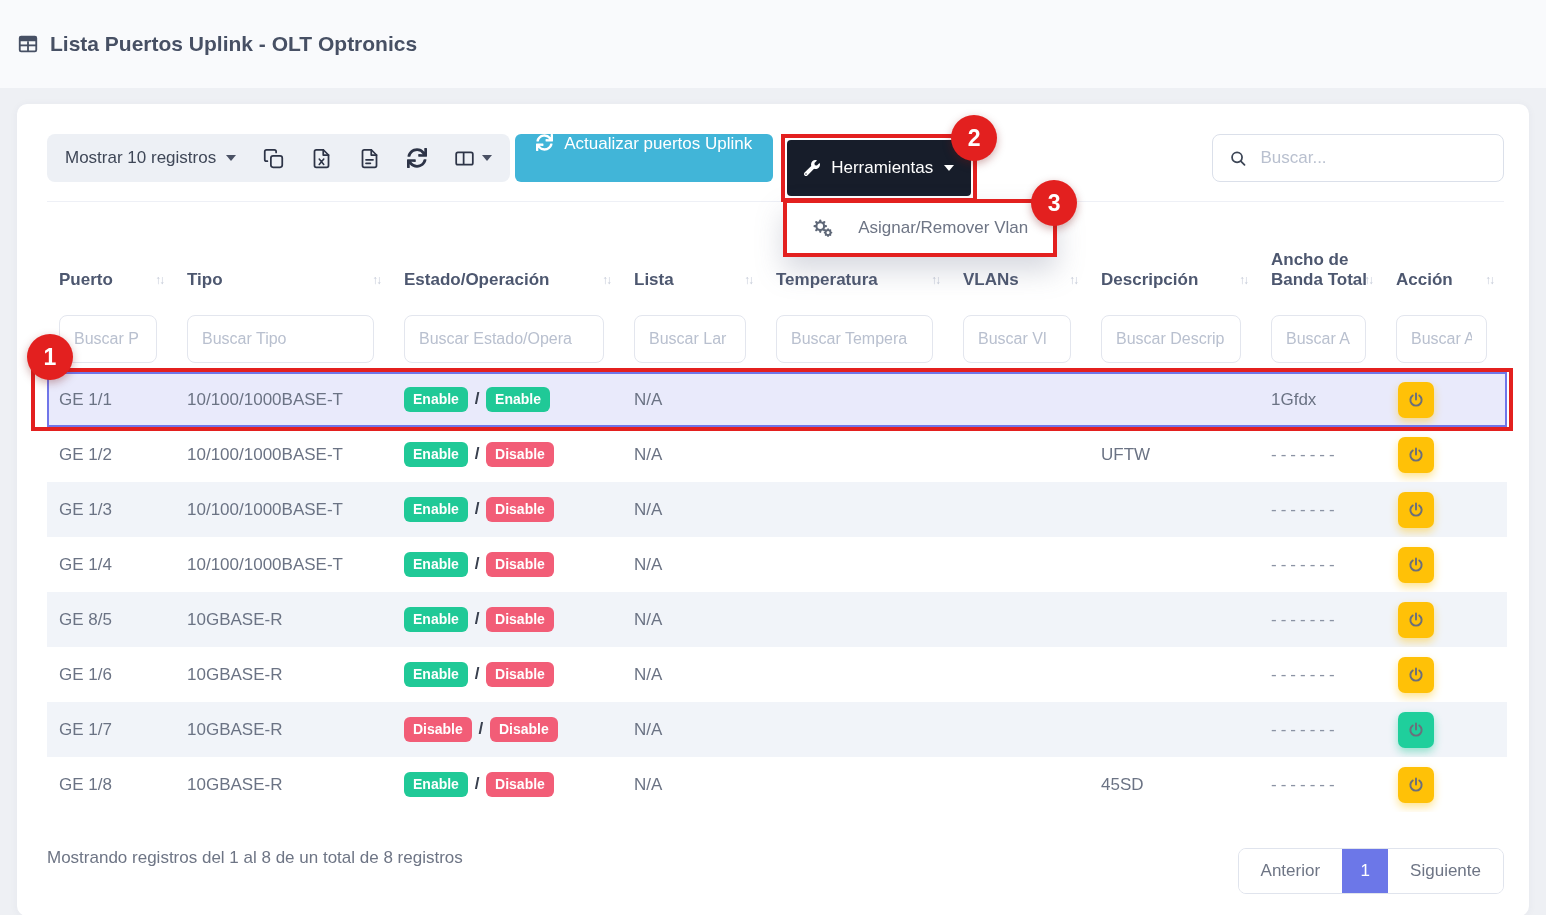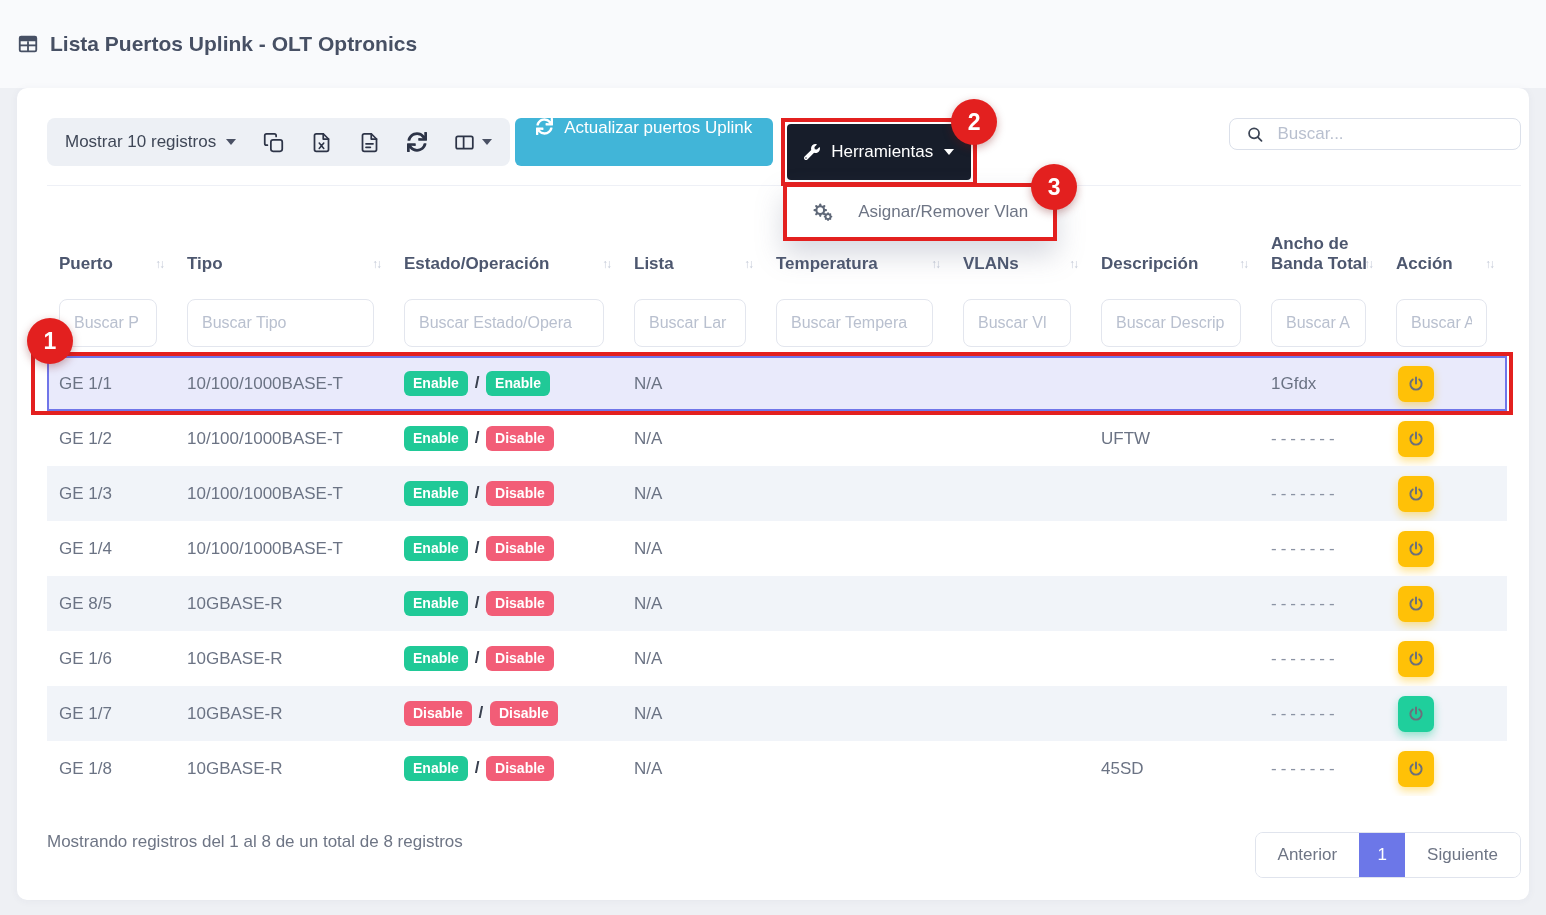--- a/index.html
+++ b/index.html
@@ -7,23 +7,23 @@
   body {
     font-family: "Liberation Sans", sans-serif;
     background: #eef0f4;
     color: #6e7585;
   }
   .topbar { height: 88px; background: #f9fafc; padding: 32px 17px 0; }
   .page-title { display: flex; align-items: center; gap: 11px; color: #475064; font-size: 21px; font-weight: 700; }
   .page-title svg { flex: 0 0 auto; }
 
   .card {
-    margin: 0 17px; background: #fff; border-radius: 10px;
+    margin: 16px 17px; background: #fff; border-radius: 10px;
     box-shadow: 0 1px 8px rgba(50,60,90,.05);
-    padding: 30px 8px 24px 30px; height: 812px; position: relative;
+    padding: 30px 25px 24px 30px; height: 812px; position: relative;
   }
 
   
   .toolbar { display: flex; align-items: flex-start; position: relative; z-index: 30; height: 48px; }
   .tool-group { background: #edf0f5; border-radius: 8px; height: 48px; display: flex; align-items: center; padding: 0 18px; }
   .length-menu { display: flex; align-items: center; gap: 10px; color: #3f4757; font-size: 17px; cursor: pointer; white-space: nowrap; }
   .caret { width: 0; height: 0; border-left: 5px solid transparent; border-right: 5px solid transparent; border-top: 6px solid #4a5164; display: inline-block; }
   .icon-btn { margin-left: 27px; color: #2d3447; display: flex; align-items: center; gap: 7px; background: none; border: none; cursor: pointer; }
 
   .btn-update {
@@ -49,21 +49,21 @@
     position: absolute; left: -2px; top: calc(100% + 1px); width: 274px;
     border: 4px solid var(--annotation_red); background: #fff;
     box-shadow: 0 14px 28px rgba(110,120,145,.28);
   }
   .dropdown-item {
     display: flex; align-items: center; justify-content: center; gap: 24px;
     padding: 14px 10px; color: #6e7585; font-size: 17px; background: #fff; cursor: pointer; white-space: nowrap;
   }
 
   .search-box {
-    margin-left: auto; width: 292px; height: 32px; border: 1px solid #dbe0ea; border-radius: 8px;
+    margin-left: auto; width: 292px; height: 48px; border: 1px solid #dbe0ea; border-radius: 8px;
     display: flex; align-items: center; gap: 13px; padding: 0 16px; background: #fff;
   }
   .search-box input { border: none; outline: none; font-size: 17px; color: #6e7585; width: 100%; font-family: inherit; background: transparent; }
   .search-box input::placeholder { color: #b9c0cf; }
 
   .divider { height: 1px; background: #eef0f6; margin-top: 19px; }
 
   
   .table-wrap { position: relative; }
   table { width: 1460px; border-collapse: collapse; table-layout: fixed; }

